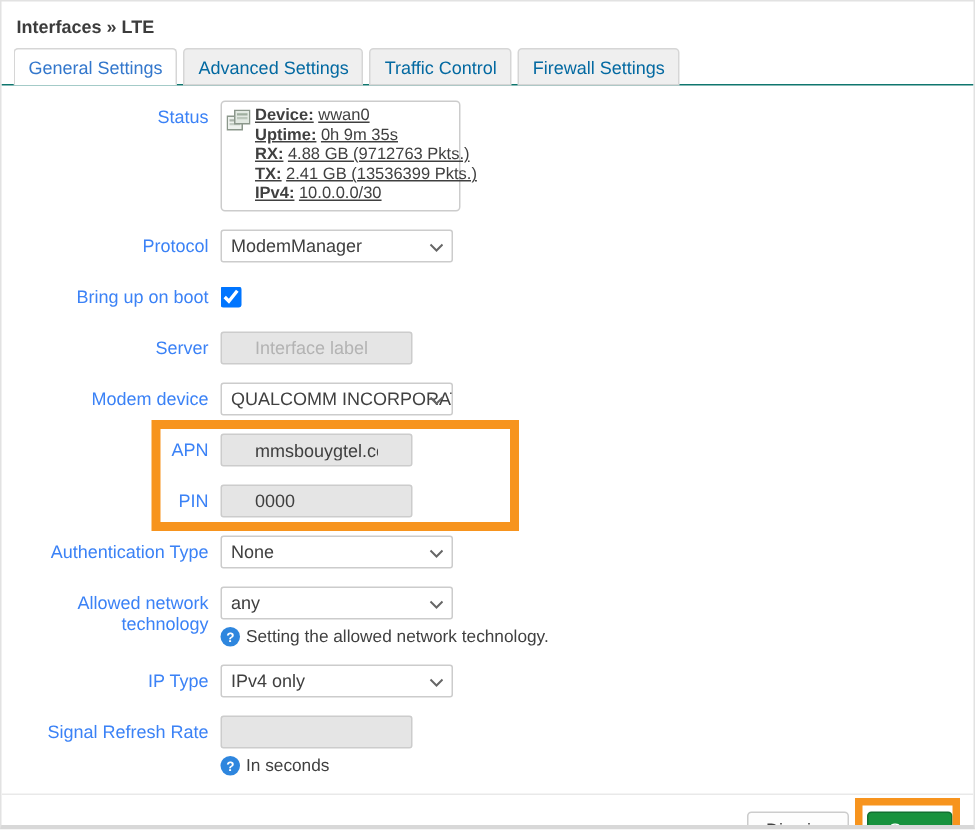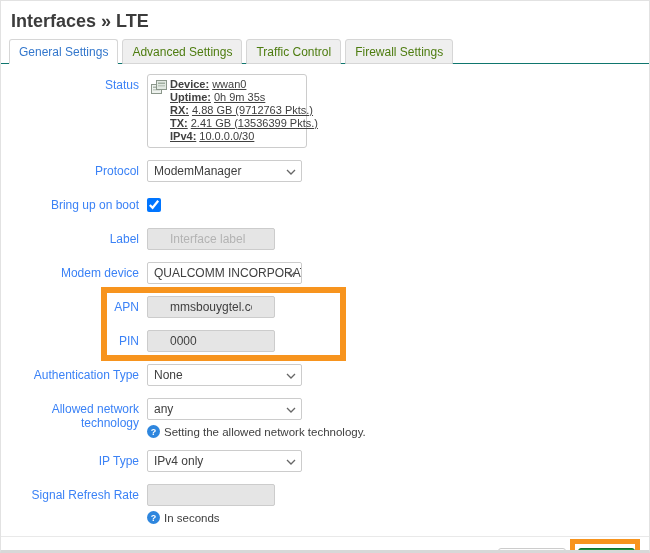--- a/index.html
+++ b/index.html
@@ -2,26 +2,26 @@
 <html><head>
 <meta charset="utf-8">
 <style>
   * { box-sizing: border-box; }
   html,body { margin:0; padding:0; background:#fff; }
   body { font-family:"Liberation Sans", sans-serif; }
   .page {
     position:relative; width:650px; height:553px; background:#fff;
     border:1px solid #e2e2e2; border-bottom:3px solid #d8d8d8; overflow:hidden;
   }
-  .page-title { font-size:18px; font-weight:bold; color:#3c3c3c; padding:10px 0 0 10px; }
+  .page-title { font-size:12px; font-weight:bold; color:#3c3c3c; padding:10px 0 0 10px; }
 
   
   .tabs { display:flex; gap:4px; align-items:flex-end; padding:7px 8px 0 8px; border-bottom:1px solid #0f766e; }
   .tab {
-    font-size:12px; color:#4d7c0f; background:#efefef; border:1px solid #d6d6d6;
+    font-size:12px; color:#0369a1; background:#efefef; border:1px solid #d6d6d6;
     border-radius:3px 3px 0 0; padding:5px 9px 4px 9px; margin-bottom:-1px; cursor:pointer;
     white-space:nowrap;
   }
   .tab.active { background:#fff; color:#3377cc; border-bottom-color:#fff; }
 
   
   .form { padding-top:10px; font-size:12px; color:#404040; }
   .row { display:flex; align-items:flex-start; margin-bottom:12px; }
   .row-label { width:146px; text-align:right; padding:4px 8px 0 0; color:#3b82f6; }
   .field-col { display:flex; flex-direction:column; }
@@ -131,21 +131,21 @@
         </span>
       </div>
     </div>
 
     <div class="row" style="margin-bottom:16px;">
       <div class="row-label">Bring up on boot</div>
       <input type="checkbox" class="checkbox" checked="checked" style="">
     </div>
 
     <div class="row">
-      <div class="row-label">Label</div>
+      <div class="row-label">Server</div>
       <input type="text" class="text-input" value="" placeholder="Interface label" style="">
     </div>
 
     <div class="row">
       <div class="row-label">Modem device</div>
       <div class="select">
         <span>QUALCOMM INCORPORATE</span>
         <span class="chev">
           <svg width="10" height="6" viewBox="0 0 10 6">
               <path d="M1 1l4 4 4-4" stroke="#666" fill="none" stroke-width="1.3"></path>

